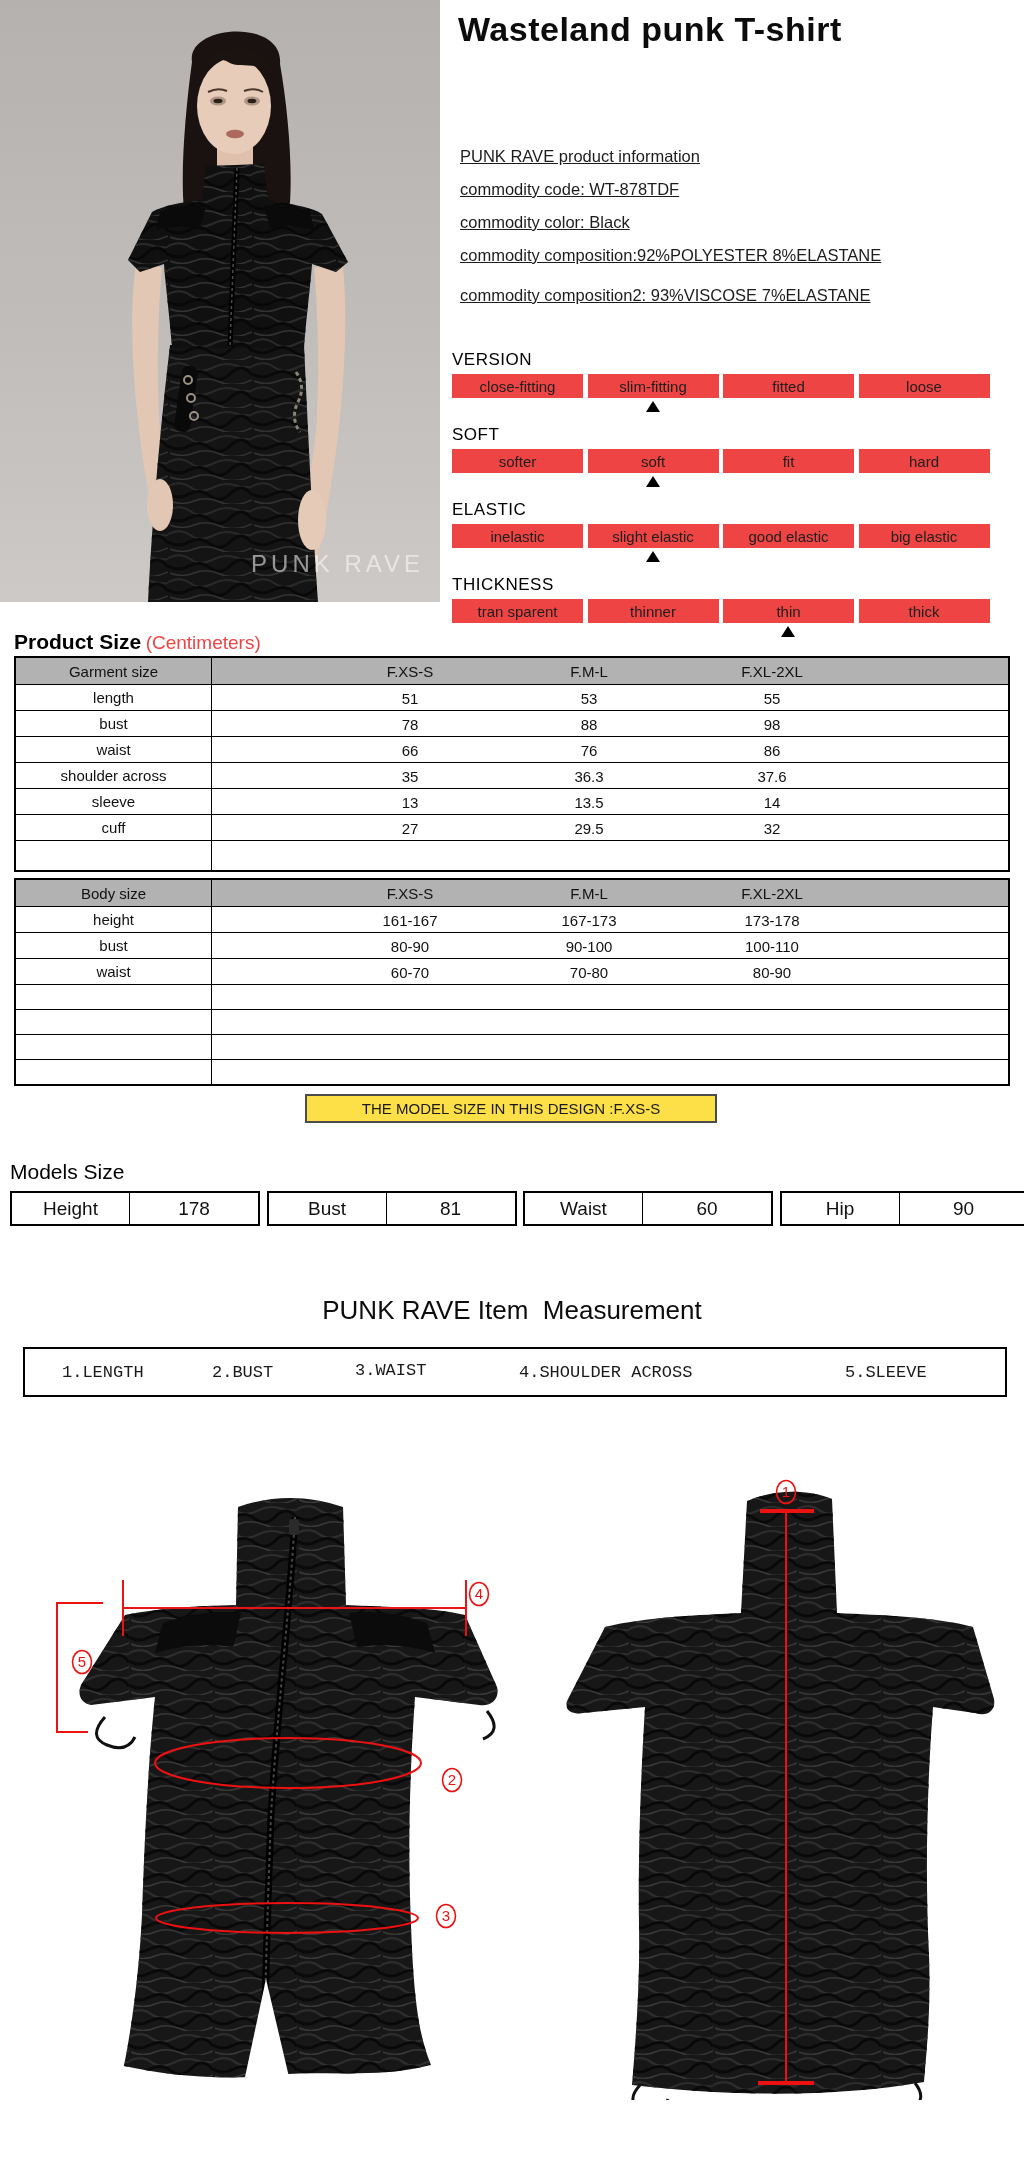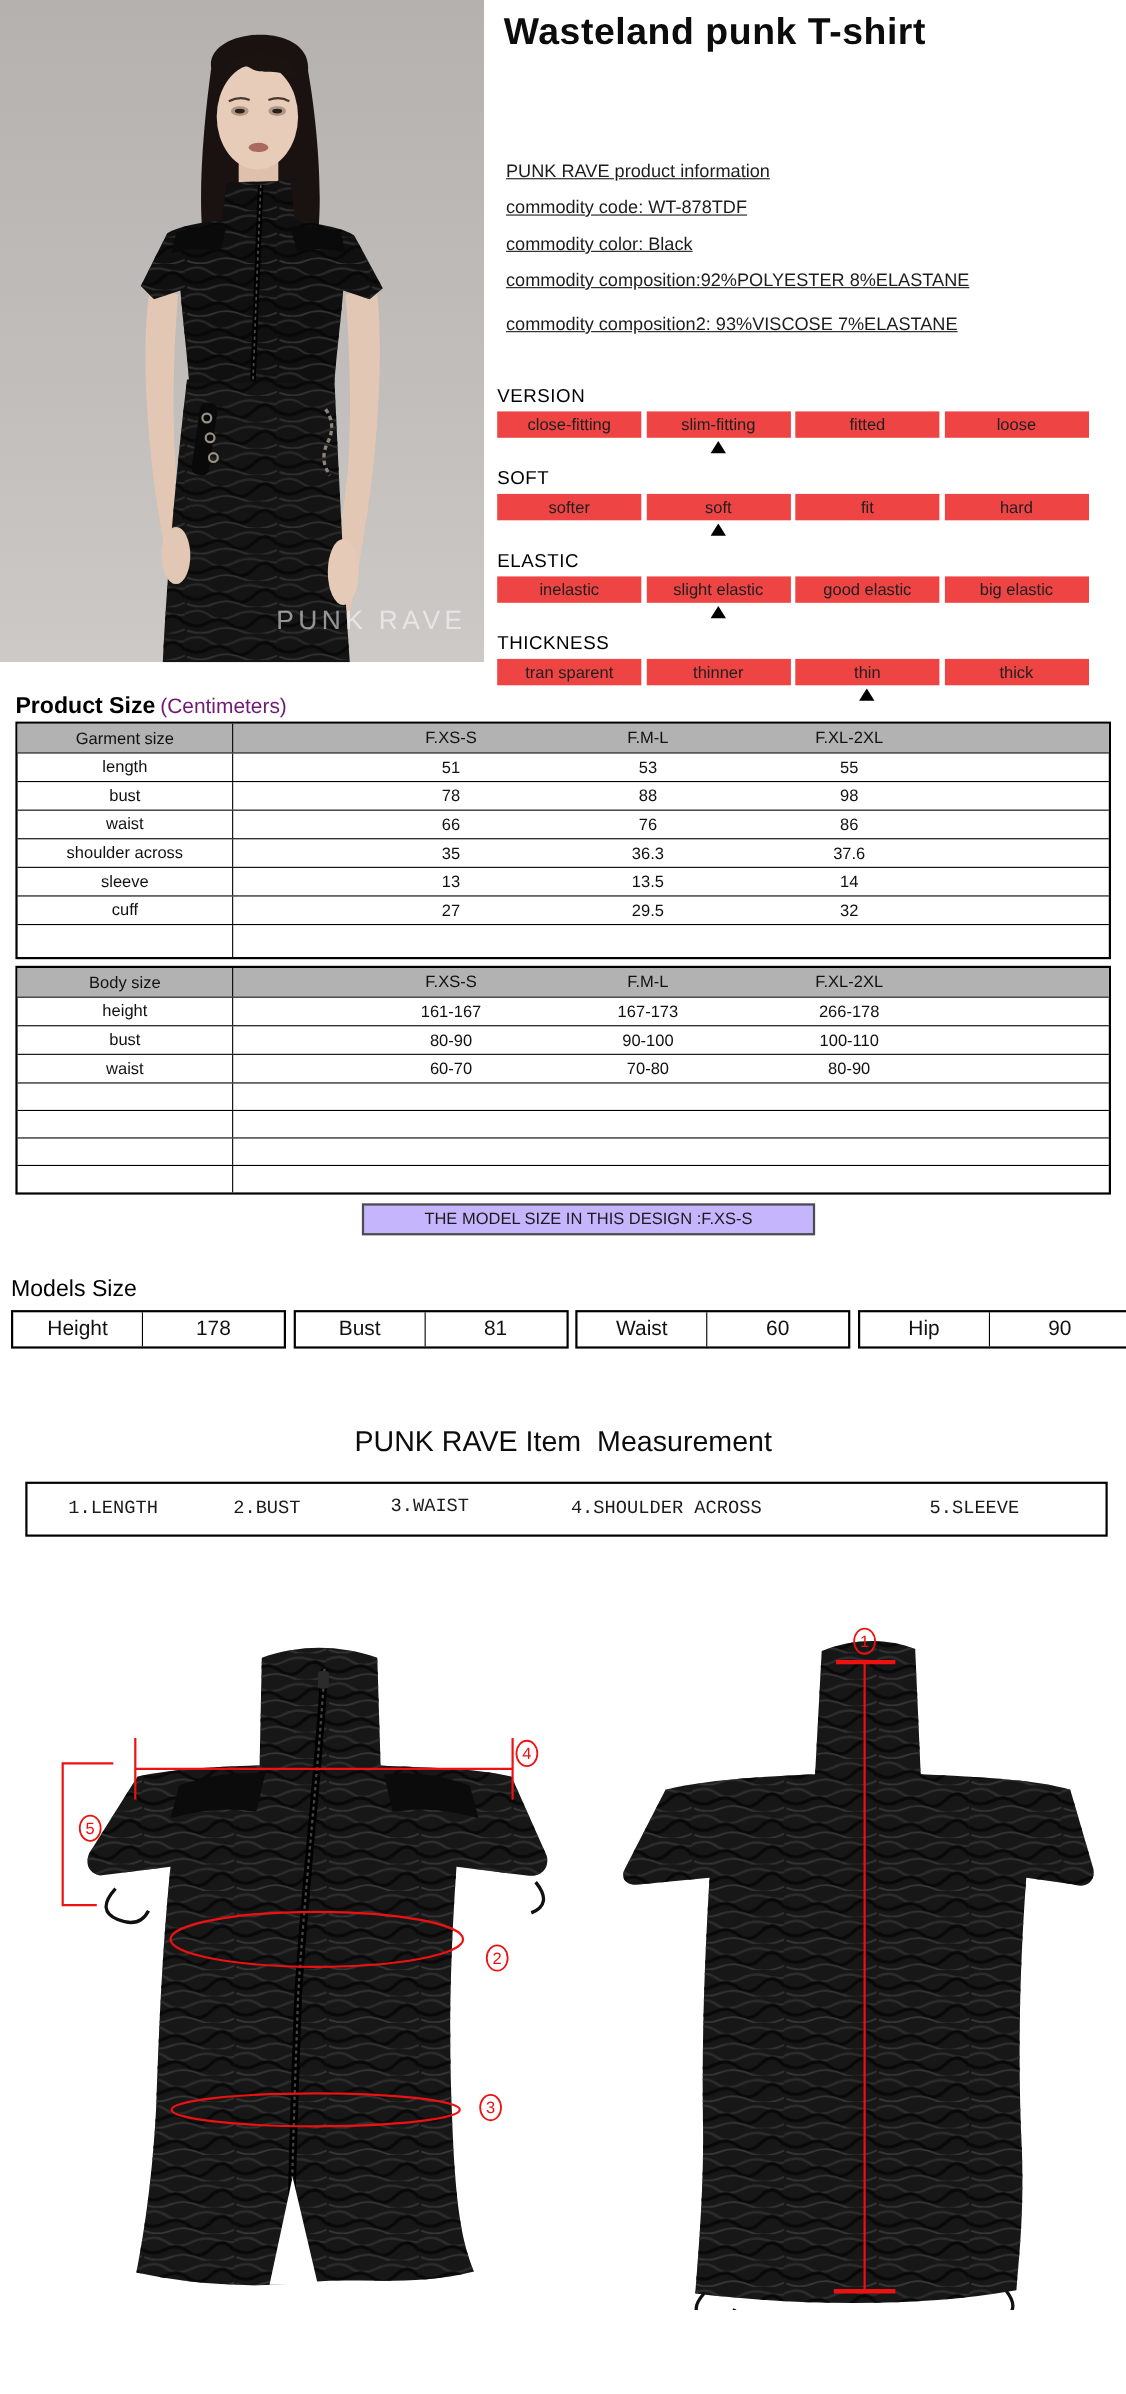--- a/index.html
+++ b/index.html
@@ -25,38 +25,38 @@
   .aopt { width:131px; height:24px; margin-right:4.5px; background:#ef4444; color:#1e1e1e;
           font-size:15px; display:flex; align-items:center; justify-content:center; white-space:nowrap; }
   .tri { width:0; height:0; border-left:7px solid transparent; border-right:7px solid transparent;
          border-bottom:11px solid #000; margin-top:3px; }
   .tri.sel1 { margin-left:194px; }
   .tri.sel2 { margin-left:329px; }
 
   
   #size-heading { position:absolute; left:14px; top:630px; }
   #size-heading .b { font-size:21px; font-weight:bold; color:#000; }
-  #size-heading .n { font-size:19px; color:#701a75; }
+  #size-heading .n { font-size:19px; color:#ef4444; }
   .tbl { position:absolute; left:14px; width:996px; border:2px solid #000; background:#fff; }
   #tbl-garment { top:656px; }
   #tbl-body { top:878px; }
   .tr { position:relative; display:flex; height:26px; align-items:stretch;gap:15px; }
   .tr + .tr { border-top:1px solid #000; }
   .tr.hdr { background:#b2b2b2; }
   .tr.empty { height:25px; }
   .tr.empty-tall { height:30px; }
   .c0 { width:196px; border-right:1px solid #000; display:flex; align-items:center; justify-content:center;
         font-size:15px; color:#111; }
   .vals { position:relative; flex:1; }
   .vals span { position:absolute; top:50%; transform:translate(-50%,-50%); font-size:15px; color:#111; white-space:nowrap; }
   .vals .v1 { left:183px; } .vals .v2 { left:362px; } .vals .v3 { left:545px; }
 
-  #model-note { position:absolute; left:305px; top:1094px; width:412px; height:29px; background:#c4b5fd;
+  #model-note { position:absolute; left:305px; top:1094px; width:412px; height:29px; background:#fde047;
                 border:2px solid #4c4c4c; display:flex; align-items:center; justify-content:center;
-                font-size:15px; color:#1a1a1a; white-space:nowrap;margin-left:24px; }
+                font-size:15px; color:#1a1a1a; white-space:nowrap; }
 
   
   #models-heading { position:absolute; left:10px; top:1160px; font-size:21px; color:#000; }
   #models-row { position:absolute; left:10px; top:1191px; display:flex; }
   .mbox { width:250px; height:35px; border:2px solid #000; display:flex; margin-right:6.5px; background:#fff; }
   .mbox .ml { width:118px; border-right:1px solid #000; display:flex; align-items:center; justify-content:center;
               font-size:19px; color:#111; }
   .mbox .mv { flex:1; display:flex; align-items:center; justify-content:center; font-size:19px; color:#111; }
 
   
@@ -260,21 +260,21 @@
         <span class="v1">F.XS-S</span>
         <span class="v2">F.M-L</span>
         <span class="v3">F.XL-2XL</span>
       </div>
     </div>
     <div class="tr">
       <div class="c0">height</div>
       <div class="vals">
         <span class="v1">161-167</span>
         <span class="v2">167-173</span>
-        <span class="v3">266-178</span>
+        <span class="v3">173-178</span>
       </div>
     </div>
     <div class="tr">
       <div class="c0">bust</div>
       <div class="vals">
         <span class="v1">80-90</span>
         <span class="v2">90-100</span>
         <span class="v3">100-110</span>
       </div>
     </div>

